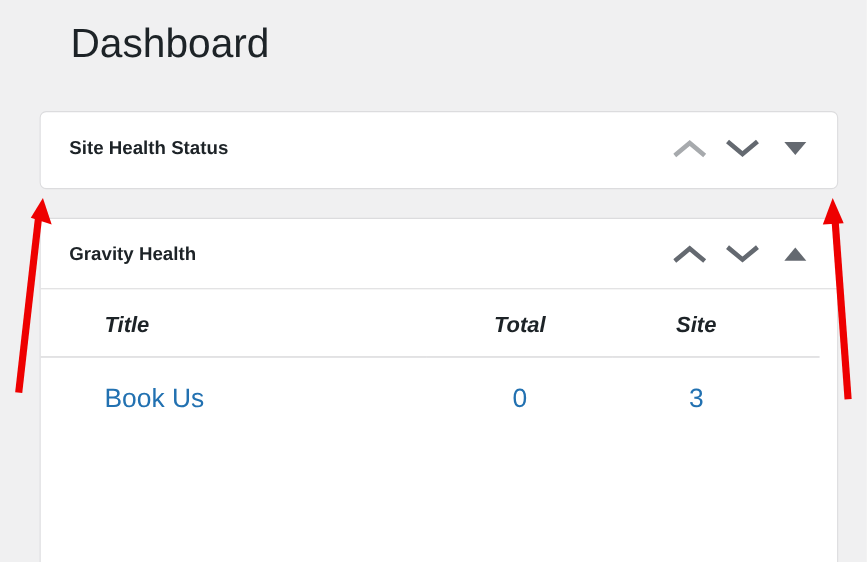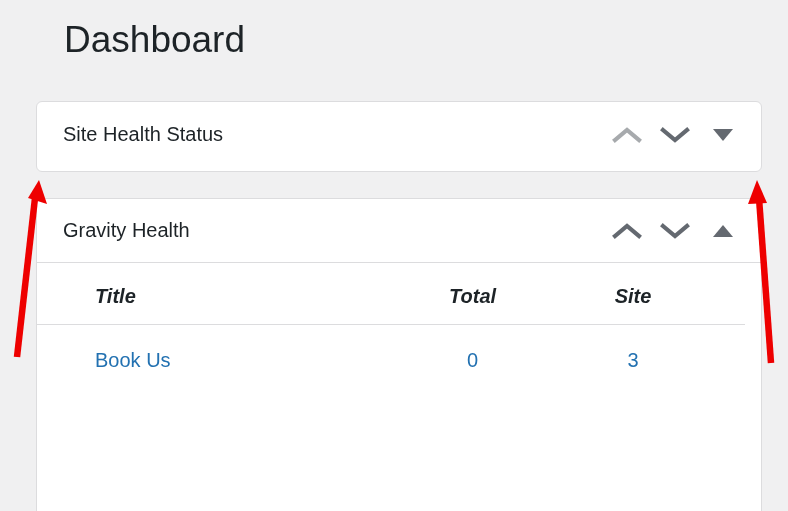--- a/index.html
+++ b/index.html
@@ -56,22 +56,22 @@
     height: 65px;
     display: flex;
     align-items: center;
     box-sizing: border-box;
   }
   .panel-gravity .panel-header {
     height: 64px;
     border-bottom: 1px solid #dcdcde;
   }
   .panel-title {
-    font-size: 20px;
-    font-weight: 400;
+    font-size: 17px;
+    font-weight: 700;
     color: #1d2327;
     padding-left: 26px;
     white-space: nowrap;
   }
 
   
   .panel-actions {
     position: absolute;
     right: 14px;
     top: 0;
@@ -104,21 +104,21 @@
     font-size: 20px;
     font-weight: bold;
     font-style: italic;
     color: #1d2327;
     padding: 22px 0 16px 0;
     border-bottom: 1px solid #dcdcde;
   }
   .gf-table td {
     padding: 24px 0 22px 0;
     color: #2271b1;
-    font-size: 20px;
+    font-size: 24px;
   }
   .col-title  { width: 48%; text-align: left; padding-left: 58px !important; }
   .col-unread { width: 27%; text-align: center; }
   .col-total  { width: 25%; text-align: center; padding-right: 36px !important; }
   th.col-title { padding-left: 58px !important; }
   .cell-link {
     color: #2271b1;
     text-decoration: none;
     cursor: pointer;
   }

